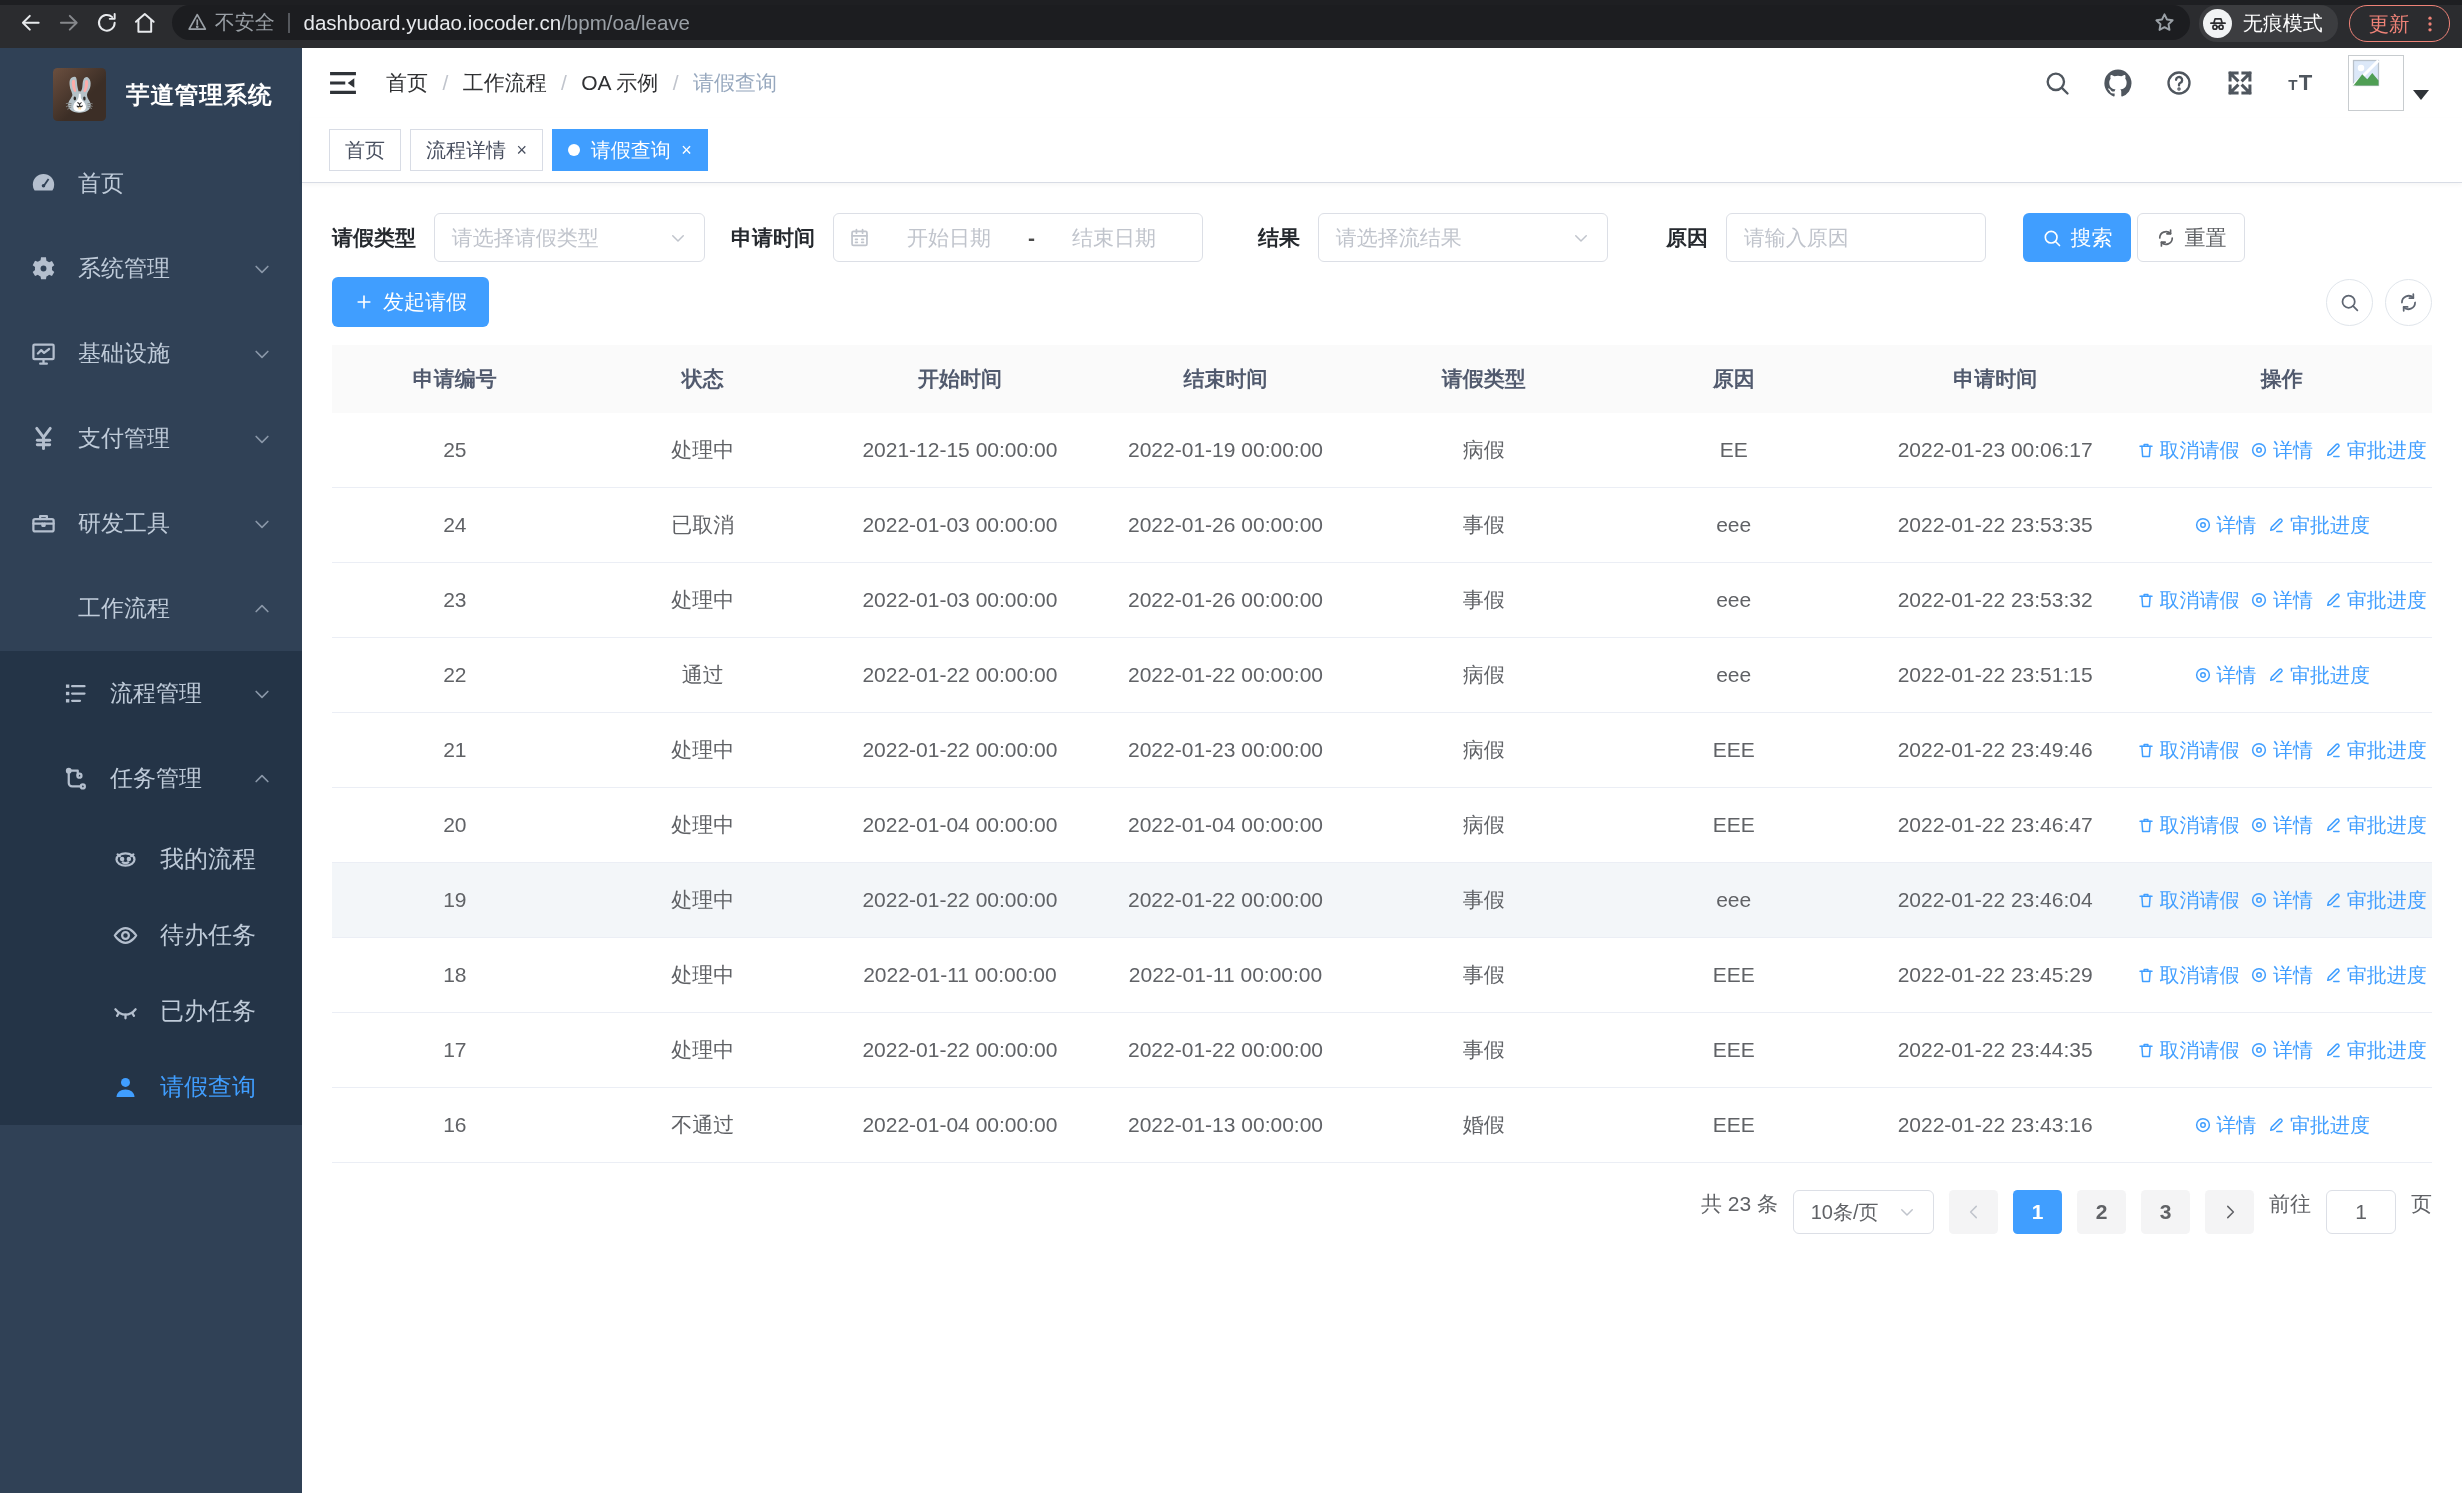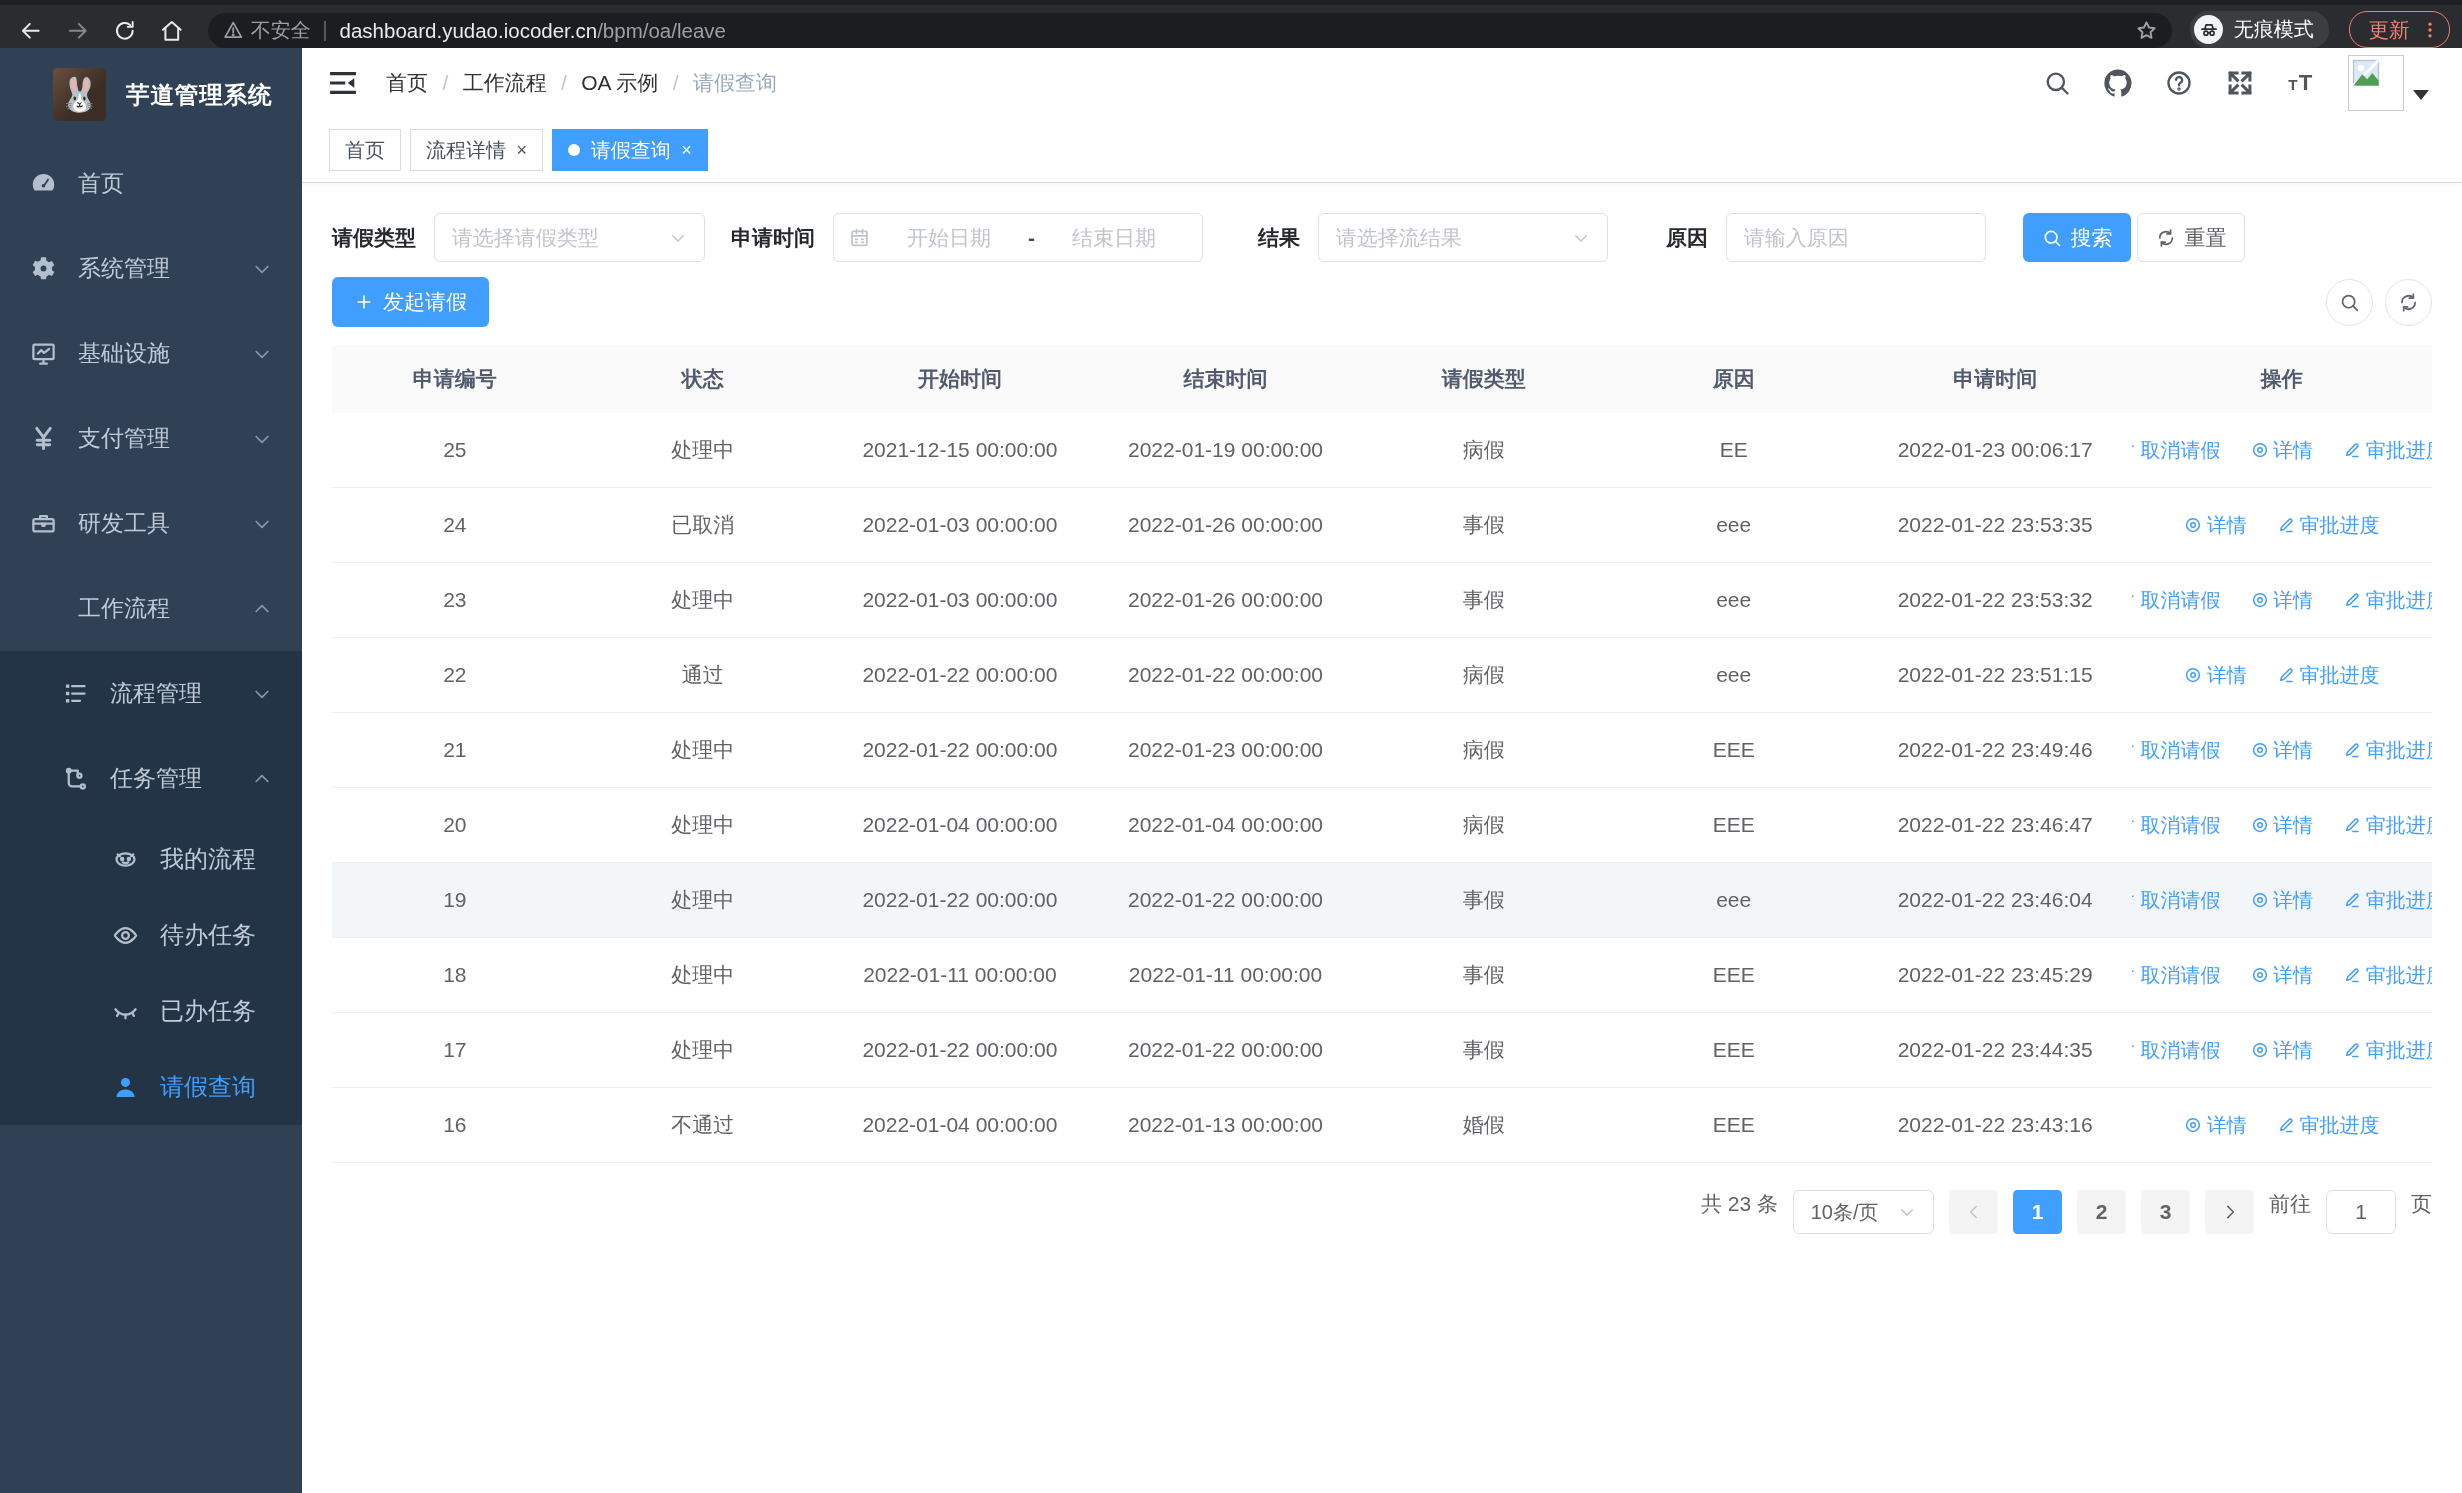--- a/index.html
+++ b/index.html
@@ -11,21 +11,21 @@
     --th:#515a6e; --row-border:#ebeef5;
   }
   *{box-sizing:border-box;margin:0;padding:0}
   html,body{width:2462px;height:1494px;overflow:hidden;
     font-family:"Liberation Sans","DejaVu Sans",sans-serif;background:#fff;}
   .icon{display:inline-flex;align-items:center;justify-content:center;flex:none}
   .icon svg{width:100%;height:100%}
 
   
   .chrome{height:48px;background:var(--chrome-bg);border-top:5.3px solid var(--chrome-top);
-    display:flex;align-items:flex-end;padding:0 12px;gap:10px}
+    display:flex;align-items:flex-start;padding:0 12px;gap:1px}
   .nav-btn{width:37px;height:35px;display:flex;align-items:center;justify-content:center;
     color:var(--chrome-text)}
   .nav-btn .icon{width:23.6px;height:23.6px}
   .nav-btn.dim{color:#86888c}
   .url-pill{flex:1;height:35px;background:var(--chrome-pill);border-radius:17.5px;
     display:flex;align-items:center;padding:0 13.7px 0 15px;margin:0 7.6px;min-width:0}
   .url-pill .warn{width:20.5px;height:20.5px;color:var(--chrome-muted)}
   .url-sec{color:var(--chrome-muted);font-size:20px;margin-left:7.6px}
   .url-div{width:1.5px;height:20px;background:#55585d;margin:0 13.7px}
   .url-host{color:var(--chrome-text);font-size:20.5px;white-space:nowrap}
@@ -126,21 +126,21 @@
 
   
   .tbl{width:100%;font-size:21px}
   .trow{display:flex;align-items:center}
   .thead{background:#fafafa;height:68px;color:var(--th);font-weight:700}
   .tbody .trow{height:75px;border-bottom:1.5px solid var(--row-border);color:var(--text)}
   .tbody .trow.hl{background:#f3f6f9}
   .tcell{text-align:center;padding:0 4.6px;overflow:hidden;white-space:nowrap}
   .c0{width:11.7%}.c1{width:11.9%}.c2{width:12.6%}.c3{width:12.7%}
   .c4{width:11.9%}.c5{width:11.9%}.c6{width:13%}.c7{width:14.3%}
-  .acts{display:flex;justify-content:center;gap:30px}
+  .acts{display:flex;justify-content:center;gap:11px}
   .act{color:var(--primary);font-size:20px;display:inline-flex;align-items:center;gap:4.6px;
     cursor:pointer;white-space:nowrap}
   .act .icon{width:18px;height:18px}
 
   
   .pager{display:flex;align-items:flex-start;justify-content:flex-end;gap:15px;margin:27px 0 0;
     color:var(--text);font-size:21px}
   .psize{width:141px;height:44px;font-size:20px}
   .pbtn{min-width:49px;height:44px;border-radius:4.6px;background:#f4f4f5;display:flex;
     align-items:center;justify-content:center;font-weight:700;color:var(--text);cursor:pointer;

